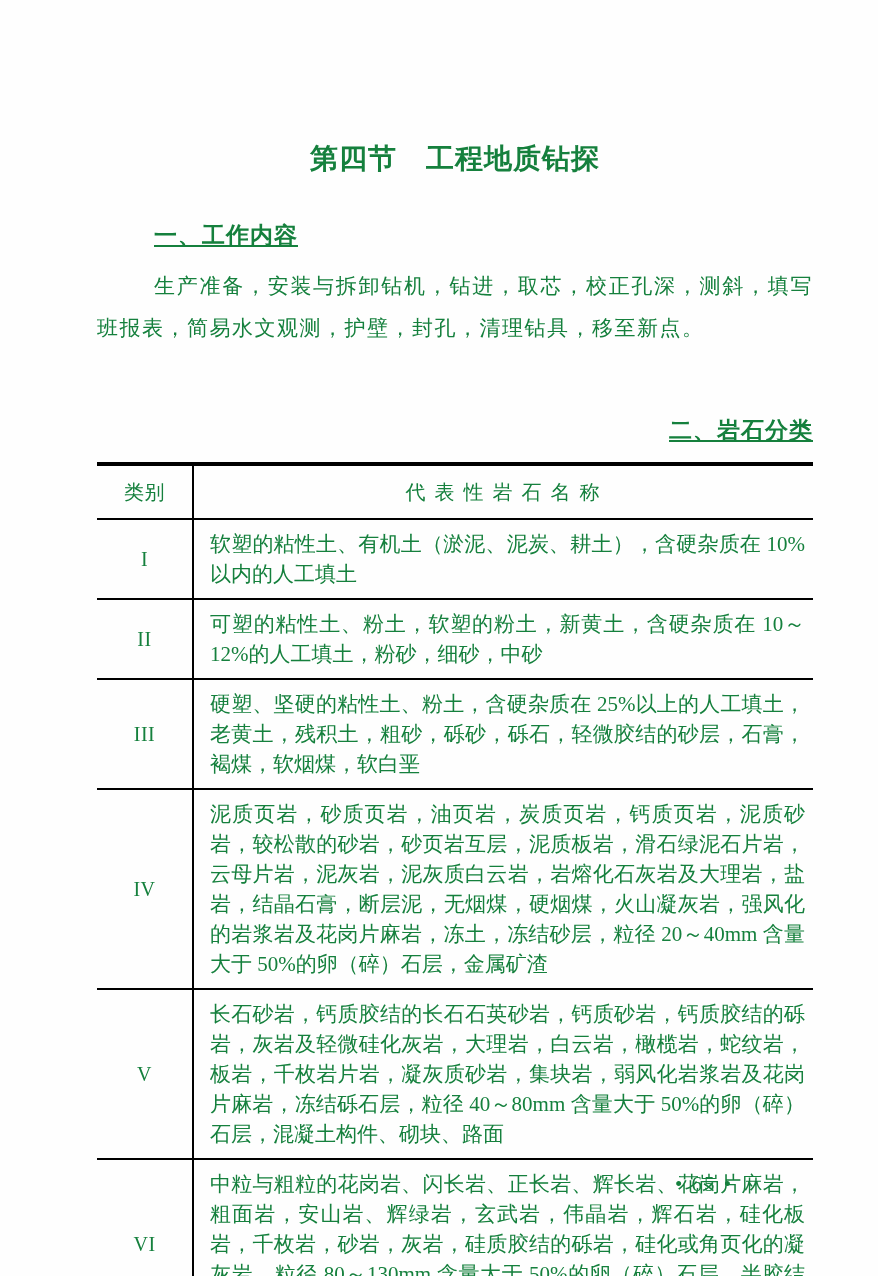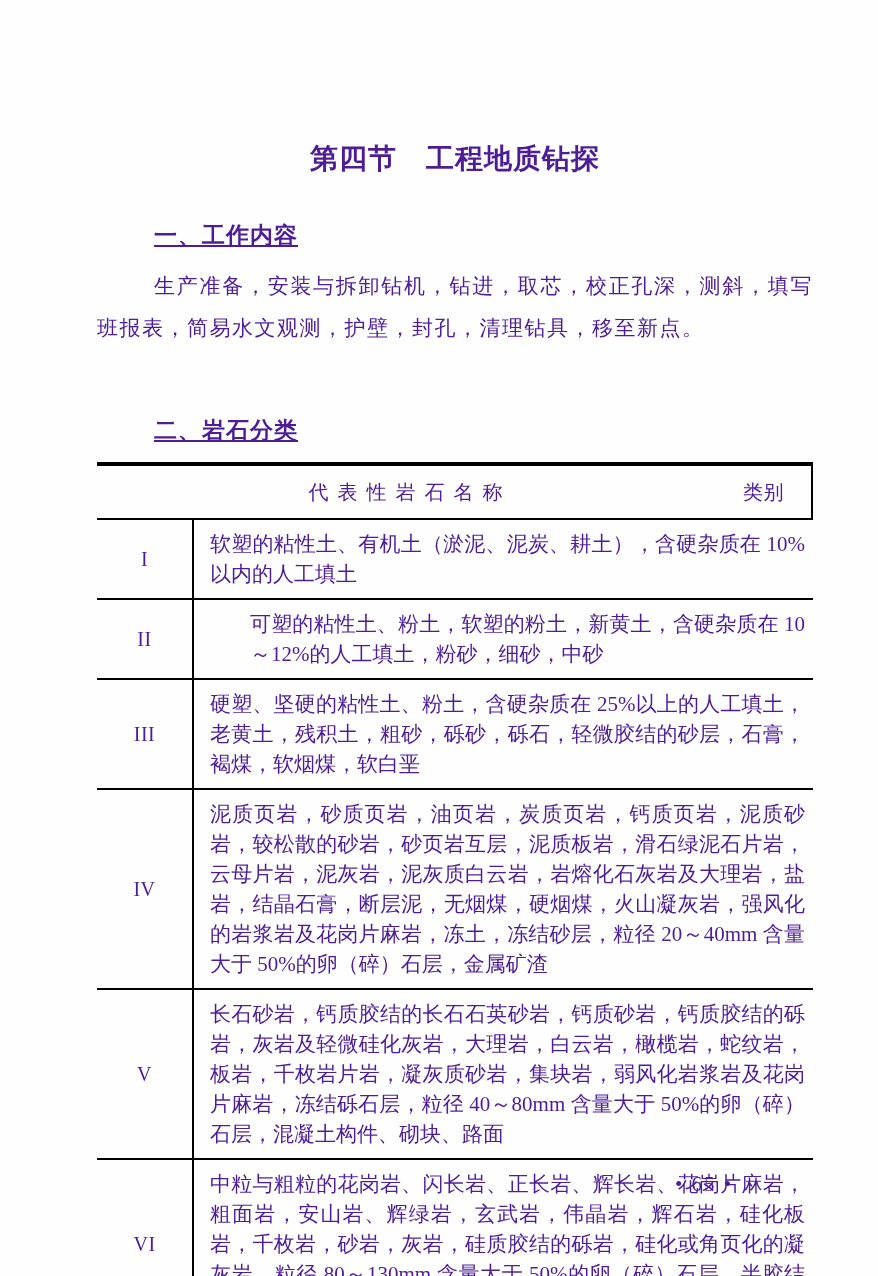--- a/index.html
+++ b/index.html
@@ -5,21 +5,21 @@
   html, body {
     margin: 0;
     padding: 0;
     background: #ffffff;
   }
   .page {
     position: relative;
     width: 878px;
     height: 1276px;
     background: #fefefe;
-    color: #4c1d95;
+    color: #15803d;
     font-family: "Liberation Serif", "DejaVu Serif", serif;
     overflow: hidden;
     box-sizing: border-box;
   }
   .content {
     position: absolute;
     left: 97px;
     top: 0;
     width: 716px;
   }
@@ -34,21 +34,21 @@
   .section-heading {
     margin-top: 38px;
     margin-bottom: 0;
     padding-left: 57px;
     font-size: 23px;
     font-weight: bold;
     letter-spacing: 1px;
     text-decoration: underline;
   }
   .heading-1 { margin-top: 42px; }
-  .heading-2 { margin-top: 66px; margin-bottom: 10px; }
+  .heading-2 { margin-top: 66px; margin-bottom: 10px; text-align: right; }
   .body-paragraph {
     margin-top: 14px;
     font-size: 21px;
     line-height: 42px;
     text-align: justify;
     text-indent: 57px;
     letter-spacing: 1.5px;
   }
   
   .rock-table {
@@ -89,21 +89,21 @@
   }
   .tr.header-row { height: 52px; }
   .tr.header-row .td.desc {
     text-align: center;
     justify-content: center;
     font-size: 20px;
     letter-spacing: 2px;
     padding: 0;
   }
   .tr.row-1 { min-height: 62px; }
-  .tr.row-2 { min-height: 62px; gap: 40px; }
+  .tr.row-2 { min-height: 62px; }
   .tr.row-3 { min-height: 88px; }
   .tr.row-4 { min-height: 183px; }
   .tr.row-5 { min-height: 152px; }
   .tr.row-6 { min-height: 140px; }
   .page-number {
     position: absolute;
     left: 654px;
     top: 1172px;
     width: 100px;
     text-align: center;
@@ -121,22 +121,22 @@
 
     <h2 class="section-heading heading-1">一、工作内容</h2>
 
     <p class="body-paragraph">生产准备，安装与拆卸钻机，钻进，取芯，校正孔深，测斜，填写班报表，简易水文观测，护壁，封孔，清理钻具，移至新点。</p>
 
     <h2 class="section-heading heading-2">二、岩石分类</h2>
 
     <div class="rock-table">
 
       <div class="tr header-row">
+        <div class="td cat">类别</div>
         <div class="td desc">代 表 性 岩 石 名 称</div>
-        <div class="td cat">类别</div>
       </div>
 
       <div class="tr row-1">
         <div class="td cat">I</div>
         <div class="td desc">软塑的粘性土、有机土（淤泥、泥炭、耕土），含硬杂质在 10%以内的人工填土</div>
       </div>
 
       <div class="tr row-2">
         <div class="td cat">II</div>
         <div class="td desc">可塑的粘性土、粉土，软塑的粉土，新黄土，含硬杂质在 10～12%的人工填土，粉砂，细砂，中砂</div>

